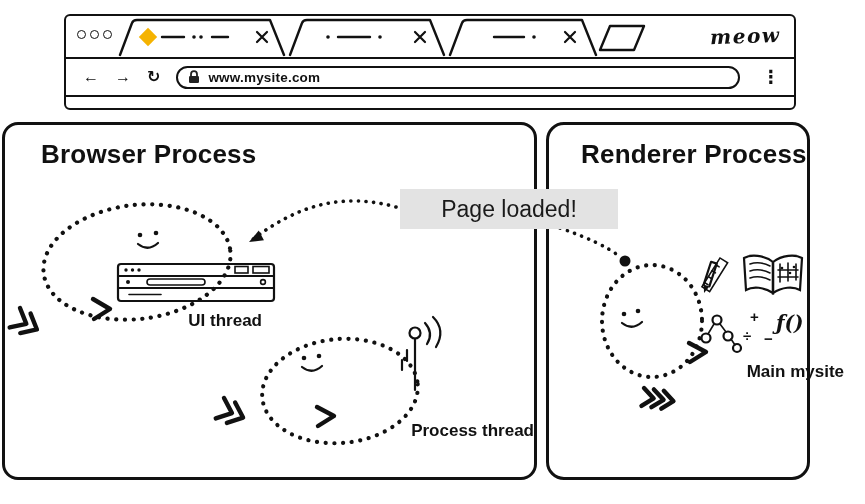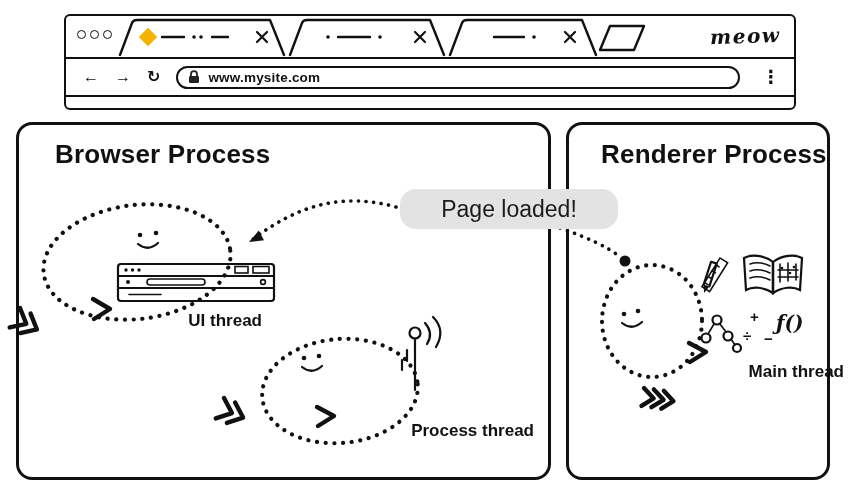--- a/index.html
+++ b/index.html
@@ -30,30 +30,30 @@
     border:2px solid #111; border-radius:12px; padding:2px 10px; margin-right:6px;
     box-sizing:border-box; background:#fff;
   }
   .addr-url { font-size:13.5px; font-weight:600; letter-spacing:.2px; }
   .menu-glyph { font-size:18px; font-weight:700; line-height:1; }
   
   .panel {
     position:absolute; top:122px; height:358px; background:#fff;
     border:3px solid #111; border-radius:16px; box-sizing:border-box; z-index:1;
   }
-  .panel-left  { left:16px;   width:535px; }
-  .panel-right { left:566px; width:264px; }
+  .panel-left  { left:2px;   width:535px; }
+  .panel-right { left:546px; width:264px;border-radius:18px; }
   .panel-title { position:absolute; top:14px; font-size:26px; font-weight:700; letter-spacing:.2px; }
   .panel-left  .panel-title { left:36px; }
   .panel-right .panel-title { left:32px; }
   
   .callout {
     position:absolute; left:400px; top:189px; width:218px; height:40px;
     background:#e3e3e3; display:flex; align-items:center; justify-content:center;
-    font-size:23px; color:#1a1a1a; z-index:6;border-radius:16px;
+    font-size:23px; color:#1a1a1a; z-index:6;
   }
   
   .overlay { position:absolute; left:0; top:0; z-index:4; pointer-events:none; }
   .dotted    { fill:none; stroke:#111; stroke-width:4.2; stroke-linecap:round; stroke-dasharray:0.1 8.6; }
   .dotted-sm { fill:none; stroke:#111; stroke-width:3.6; stroke-linecap:round; stroke-dasharray:0.1 7.5; }
   .chev   { fill:none; stroke:#111; stroke-width:4.4; stroke-linecap:round; stroke-linejoin:round; }
   .mid    { stroke:#111; stroke-width:2.2; fill:none; stroke-linecap:round; }
   .thin   { stroke:#111; stroke-width:1.6; fill:none; stroke-linecap:round; }
   .tabline { fill:none; stroke:#111; stroke-width:2.4; stroke-linejoin:round; stroke-linecap:round; }
   .tabmark { stroke:#111; stroke-width:2.4; stroke-linecap:round; }
@@ -248,20 +248,20 @@
       <path class="thin" d="M 14 10 L 8 20 M 20 10 L 26 18 M 31 25 L 35 31"></path>
       <circle class="mid" cx="17" cy="6" r="4.5" fill="#fff"></circle>
       <circle class="mid" cx="6" cy="24" r="4.5" fill="#fff"></circle>
       <circle class="mid" cx="28" cy="22" r="4.5" fill="#fff"></circle>
       <circle class="mid" cx="37" cy="34" r="4" fill="#fff"></circle>
     </g>
   </svg>
 
   <div class="label lbl-ui">UI thread</div>
   <div class="label lbl-net">Process thread</div>
-  <div class="label lbl-main">Main thread</div>
+  <div class="label lbl-main">Main mysite</div>
 
   <div class="glyph-note g-plus">+</div>
   <div class="glyph-note g-div">÷</div>
   <div class="glyph-note g-minus">−</div>
   <div class="glyph-note g-fx">ƒ()</div>
 
 </div>
 
 </body></html>

